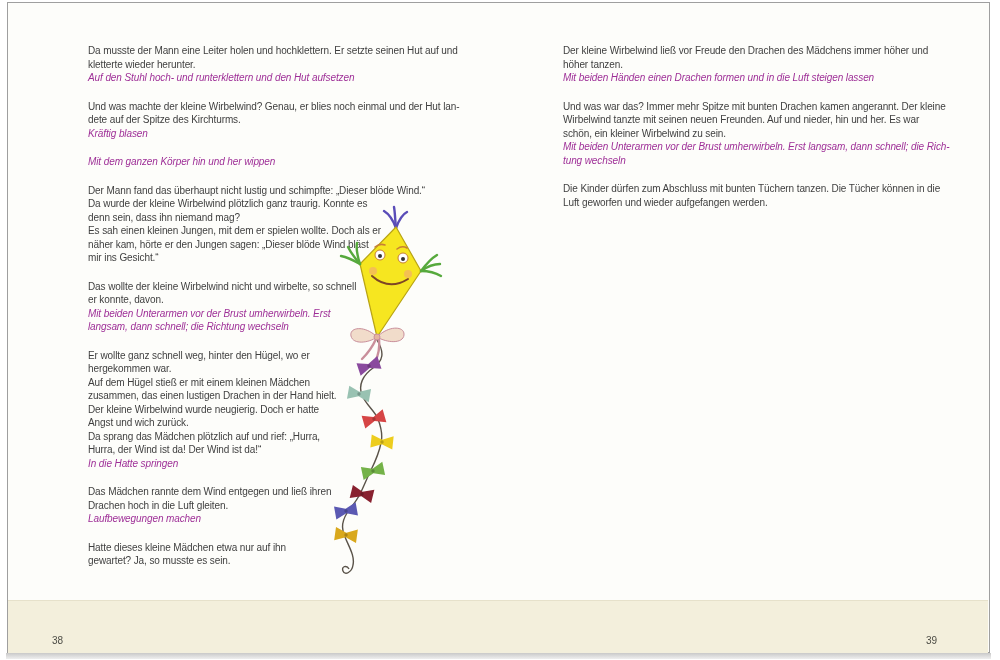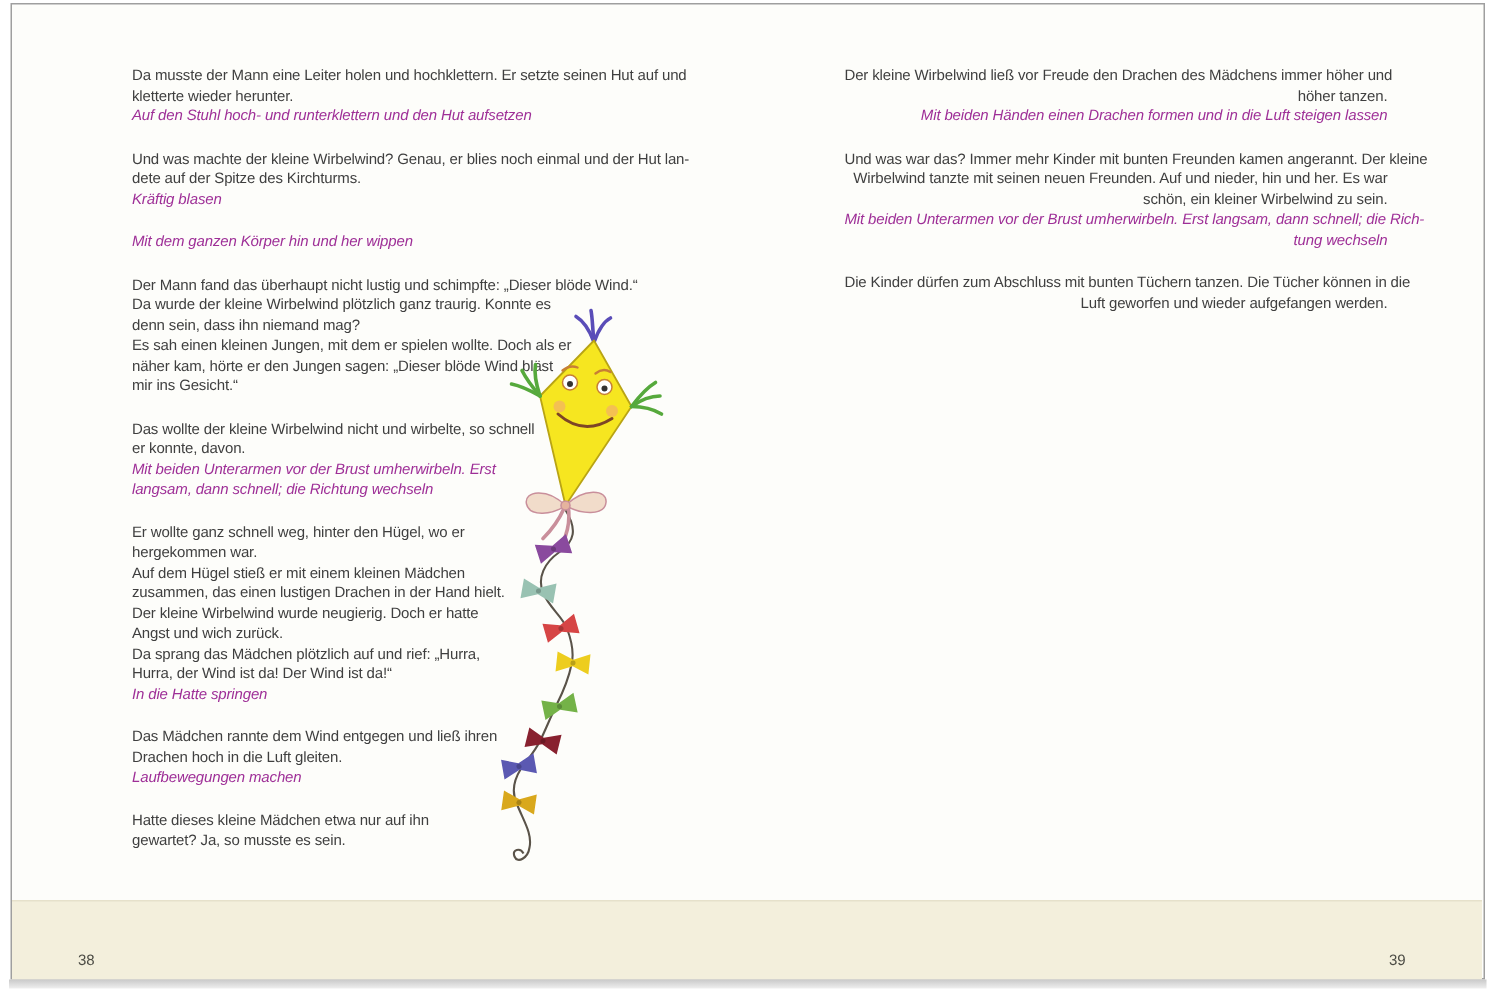--- a/index.html
+++ b/index.html
@@ -2,21 +2,21 @@
 <html><head>
 <meta charset="utf-8">
 <style>
   html,body{margin:0;padding:0;background:#ffffff;}
   .spread{position:relative;width:1000px;height:660px;background:#ffffff;overflow:hidden;
           font-family:"Liberation Sans", sans-serif;}
   .frame{position:absolute;left:7px;top:2px;width:981px;height:649px;
          border:1px solid #9f9f9f;background:#fdfdfa;}
   .page{position:absolute;}
   .page-left{left:88px;top:44px;width:356px;}
-  .page-right{left:563px;top:44px;width:362px;text-align:right;}
+  .page-right{left:563px;top:44px;width:362px;}
   .unit{margin:0 0 15px 0;}
   .para{margin:0;font-size:10px;line-height:13.5px;letter-spacing:-0.1px;
         color:#3f3f3f;white-space:pre;}
   .cue{color:#9e2f97;font-style:italic;}
   .heading{margin:11px 0 9px 0;font-size:14px;font-weight:bold;color:#952d95;
            letter-spacing:0.2px;}
   .edge-band{position:absolute;left:8px;top:600px;width:980px;height:52px;
              background:#f3efdc;border-top:1px solid #e6e1cb;}
   .pgnum{position:absolute;top:22px;font-size:10px;color:#4c4c45;margin-top:12px;}
   .pgnum-left{left:44px;}
@@ -151,21 +151,21 @@
     </g>
   </svg>
 
   <div class="page page-right">
     <div class="unit">
       <p class="para">Der kleine Wirbelwind ließ vor Freude den Drachen des Mädchens immer höher und
 höher tanzen.</p>
       <p class="para cue">Mit beiden Händen einen Drachen formen und in die Luft steigen lassen</p>
     </div>
     <div class="unit">
-      <p class="para">Und was war das? Immer mehr Kinder mit bunten Freunden kamen angerannt. Der kleine
+      <p class="para">Und was war das? Immer mehr Spitze mit bunten Drachen kamen angerannt. Der kleine
 Wirbelwind tanzte mit seinen neuen Freunden. Auf und nieder, hin und her. Es war
 schön, ein kleiner Wirbelwind zu sein.</p>
       <p class="para cue">Mit beiden Unterarmen vor der Brust umherwirbeln. Erst langsam, dann schnell; die Rich-
 tung wechseln</p>
     </div>
     <div class="unit">
       <p class="para">Die Kinder dürfen zum Abschluss mit bunten Tüchern tanzen. Die Tücher können in die
 Luft geworfen und wieder aufgefangen werden.</p>
     </div>
   </div>

